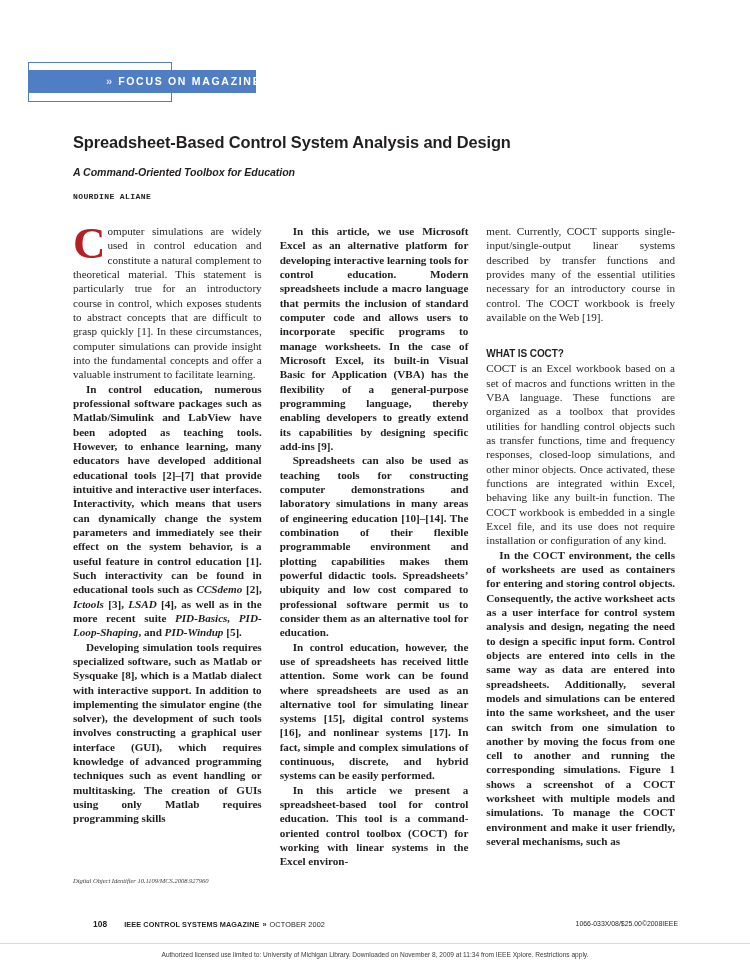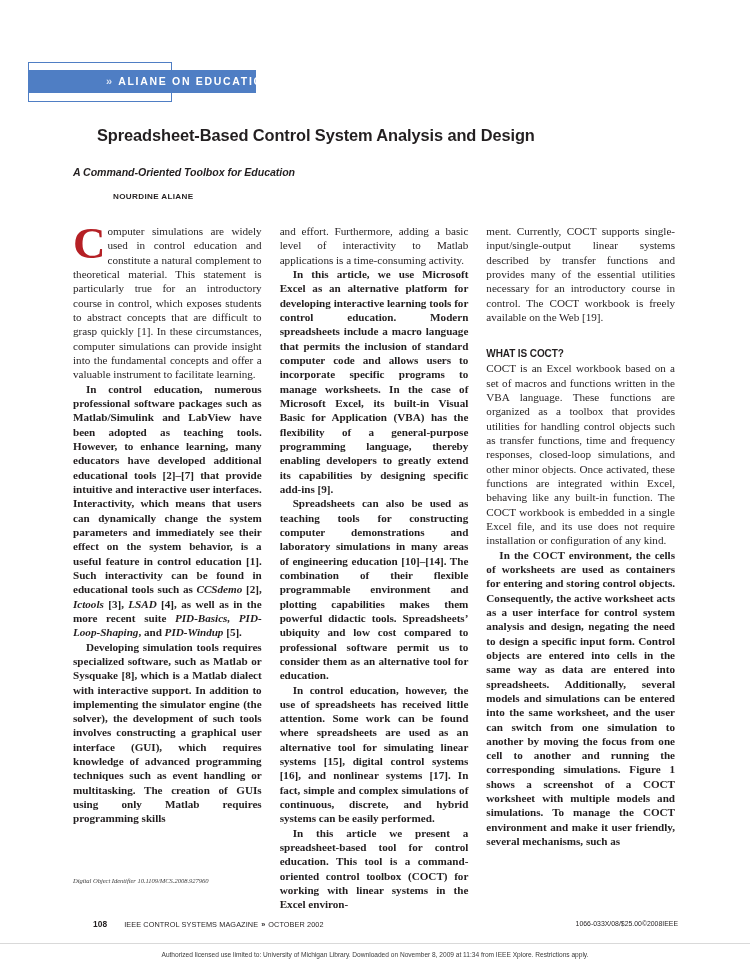--- a/index.html
+++ b/index.html
@@ -61,53 +61,51 @@
     font-weight: bold;
     letter-spacing: 1.7px;
     line-height: 1;
     white-space: nowrap;
   }
 
   
   .title {
     position: absolute;
     left: 73px;
-    top: 126px;
+    top: 133px;
     width: 610px;
     font-family: "Liberation Sans", sans-serif;
     font-size: 16.4px;
     font-weight: bold;
     color: #231f20;
     letter-spacing: -0.1px;
     line-height: 1.15;
-    margin-left: 24px;
   }
   .subtitle {
     position: absolute;
     left: 73px;
     top: 166px;
     width: 610px;
     font-family: "Liberation Sans", sans-serif;
     font-size: 10.6px;
     font-weight: bold;
     color: #231f20;
     letter-spacing: -0.05px;
     font-style: italic;
   }
   .author {
     position: absolute;
     left: 73px;
     top: 192px;
     width: 610px;
-    font-family: Liberation Sans, sans-serif;
+    font-family: Liberation Mono, monospace;
     font-size: 8.1px;
     font-weight: bold;
     color: #231f20;
     letter-spacing: 0.35px;
-    margin-left: 40px;
   }
 
   
   .cols {
     position: absolute;
     left: 73px;
     top: 224px;
     width: 602px;
     height: 660px;
     display: flex;
@@ -181,21 +179,21 @@
     white-space: nowrap;
     letter-spacing: 0.05px;
   }
   .footer-left .pageno {
     font-weight: bold;
     font-size: 8.4px;
     margin-right: 5px;
     margin-left: 20px;
   }
   .footer-left .magname {
-    font-weight: normal;
+    font-weight: bold;
     letter-spacing: 0.1px;
     padding-left: 12px;
   }
   .footer-left .fchev {
     font-weight: bold;
     margin: 0 3px;
   }
   .footer-left .issue {
     letter-spacing: 0.1px;
   }
@@ -228,39 +226,38 @@
   }
   i { font-style: italic; }
 </style>
 </head>
 <body>
 
 <div class="banner-wrap">
   <div class="banner-outline"></div>
   <div class="banner-bar">
     <span class="banner-chev">»</span>
-    <span class="banner-text">ALIANE ON EDUCATION</span>
+    <span class="banner-text">FOCUS ON MAGAZINE</span>
   </div>
 </div>
 
 <div class="title">Spreadsheet-Based Control System Analysis and Design</div>
 <div class="subtitle">A Command-Oriented Toolbox for Education</div>
 <div class="author">NOURDINE ALIANE</div>
 
 <div class="cols">
 
   <div class="col">
     <p class="dropcap-para"><span class="dropcap">C</span><span>omputer simulations are widely used in control education and constitute a natural complement to theoretical material. This statement is particularly true for an introductory course in control, which exposes students to abstract concepts that are difficult to grasp quickly [1]. In these circumstances, computer simulations can provide insight into the fundamental concepts and offer a valuable instrument to facilitate learning.</span></p>
     <p class="indent"><span>In control education, numerous professional software packages such as Matlab/Simulink and LabView have been adopted as teaching tools. However, to enhance learning, many educators have developed additional educational tools [2]–[7] that provide intuitive and interactive user interfaces. Interactivity, which means that users can dynamically change the system parameters and immediately see their effect on the system behavior, is a useful feature in control education [1]. Such interactivity can be found in educational tools such as </span><i>CCSdemo</i><span> [2], </span><i>Ictools</i><span> [3], </span><i>LSAD</i><span> [4], as well as in the more recent suite </span><i>PID-Basics, PID-Loop-Shaping</i><span>, and </span><i>PID-Windup</i><span> [5].</span></p>
     <p class="indent">Developing simulation tools requires specialized software, such as Matlab or Sysquake [8], which is a Matlab dialect with interactive support. In addition to implementing the simulator engine (the solver), the development of such tools involves constructing a graphical user interface (GUI), which requires knowledge of advanced programming techniques such as event handling or multitasking. The creation of GUIs using only Matlab requires programming skills</p>
     <div class="doi">Digital Object Identifier 10.1109/MCS.2008.927960</div>
   </div>
 
   <div class="col">
-    <p>and effort. Furthermore, adding a basic level of interactivity to Matlab applications is a time-consuming activity.</p>
     <p class="indent">In this article, we use Microsoft Excel as an alternative platform for developing interactive learning tools for control education. Modern spreadsheets include a macro language that permits the inclusion of standard computer code and allows users to incorporate specific programs to manage worksheets. In the case of Microsoft Excel, its built-in Visual Basic for Application (VBA) has the flexibility of a general-purpose programming language, thereby enabling developers to greatly extend its capabilities by designing specific add-ins [9].</p>
     <p class="indent">Spreadsheets can also be used as teaching tools for constructing computer demonstrations and laboratory simulations in many areas of engineering education [10]–[14]. The combination of their flexible programmable environment and plotting capabilities makes them powerful didactic tools. Spreadsheets’ ubiquity and low cost compared to professional software permit us to consider them as an alternative tool for education.</p>
     <p class="indent">In control education, however, the use of spreadsheets has received little attention. Some work can be found where spreadsheets are used as an alternative tool for simulating linear systems [15], digital control systems [16], and nonlinear systems [17]. In fact, simple and complex simulations of continuous, discrete, and hybrid systems can be easily performed.</p>
     <p class="indent">In this article we present a spreadsheet-based tool for control education. This tool is a command-oriented control toolbox (COCT) for working with linear systems in the Excel environ-</p>
   </div>
 
   <div class="col">
     <p>ment. Currently, COCT supports single-input/single-output linear systems described by transfer functions and provides many of the essential utilities necessary for an introductory course in control. The COCT workbook is freely available on the Web [19].</p>
     <div class="sec-head">WHAT IS COCT?</div>
     <p>COCT is an Excel workbook based on a set of macros and functions written in the VBA language. These functions are organized as a toolbox that provides utilities for handling control objects such as transfer functions, time and frequency responses, closed-loop simulations, and other minor objects. Once activated, these functions are integrated within Excel, behaving like any built-in function. The COCT workbook is embedded in a single Excel file, and its use does not require installation or configuration of any kind.</p>

